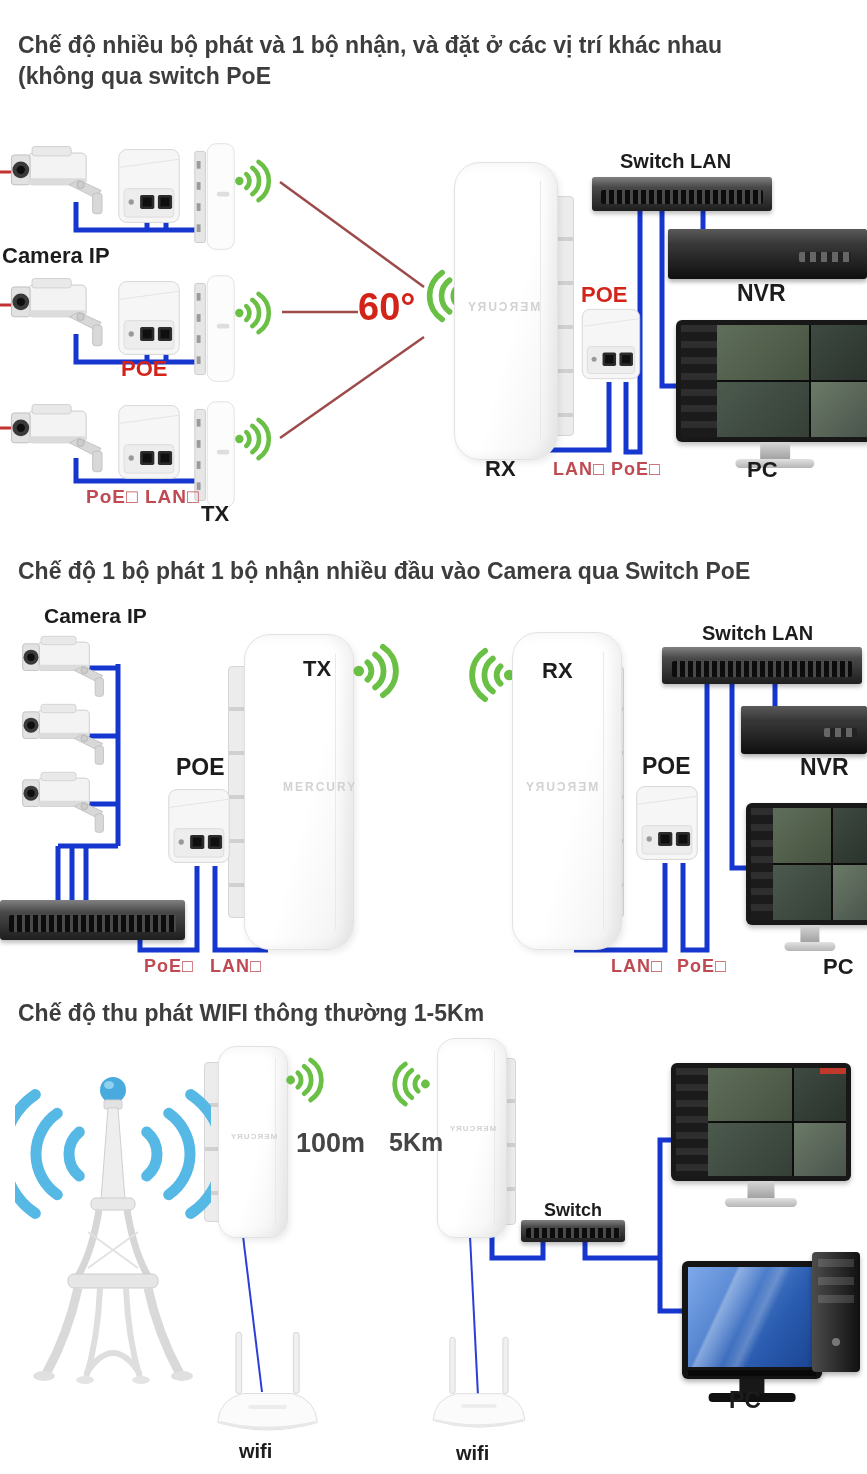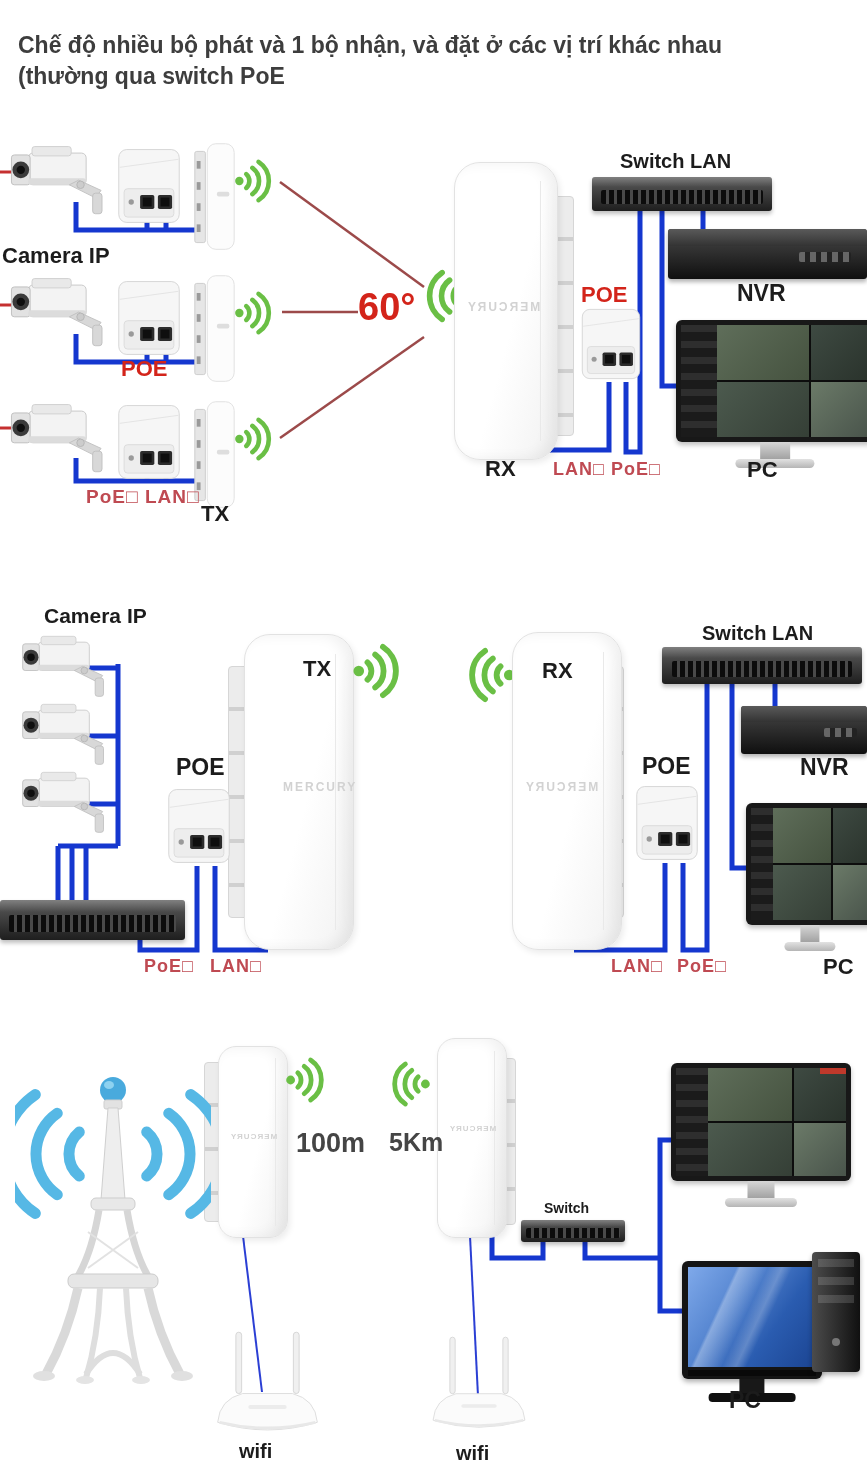--- a/index.html
+++ b/index.html
@@ -185,21 +185,21 @@
       <path d="M676,1140 L660,1140 L660,1311 L687,1311"></path>
     </g>
     <g stroke="#2b3fd4" stroke-width="2" fill="none">
       <path d="M243,1236 L262,1392"></path>
       <path d="M470,1236 L478,1396"></path>
     </g>
   </svg>
 
   <div class="title" style="left:18px;top:30px;width:830px;">
     <span>Chế độ nhiều bộ phát và 1 bộ nhận, và đặt ở các vị trí khác nhau</span><br>
-    <span>(thường qua switch PoE</span>
+    <span>(không qua switch PoE</span>
   </div>
 
   <svg class="dev" style="left:4px;top:140px" width="112" height="84">
       <use href="#cam"></use>
     </svg>
   <svg class="dev" style="left:110px;top:146px" width="78" height="80">
       <use href="#inj"></use>
     </svg>
   <svg class="dev" style="left:190px;top:140px" width="48" height="114">
       <use href="#panel"></use>
@@ -270,20 +270,21 @@
         <div class="c2"></div>
         <div class="c3"></div>
         <div class="c4"></div>
       </div>
     </div>
     <div class="neck"></div>
     <div class="foot"></div>
   </div>
   <div class="lb" style="left:747px;top:457px;font-size:22px;">PC</div>
 
+  <div class="title" style="left:18px;top:556px;width:840px;">Chế độ 1 bộ phát 1 bộ nhận nhiều đầu vào Camera qua Switch PoE</div>
 
   <div class="lb" style="left:44px;top:604px;font-size:21px;">Camera IP</div>
   <svg class="dev" style="left:16px;top:630px" width="100" height="76">
       <use href="#cam"></use>
     </svg>
   <svg class="dev" style="left:16px;top:698px" width="100" height="76">
       <use href="#cam"></use>
     </svg>
   <svg class="dev" style="left:16px;top:766px" width="100" height="76">
       <use href="#cam"></use>
@@ -337,20 +338,21 @@
     <div class="neck"></div>
     <div class="foot"></div>
   </div>
   <div class="lb" style="left:823px;top:954px;font-size:22px;">PC</div>
 
   <div class="lb outl" style="left:144px;top:956px;font-size:18px;">PoE□</div>
   <div class="lb outl" style="left:210px;top:956px;font-size:18px;">LAN□</div>
   <div class="lb outl" style="left:611px;top:956px;font-size:18px;">LAN□</div>
   <div class="lb outl" style="left:677px;top:956px;font-size:18px;">PoE□</div>
 
+  <div class="title" style="left:18px;top:998px;width:700px;">Chế độ thu phát WIFI thông thường 1-5Km</div>
 
   <svg class="dev bw mir" style="left:15px;top:1088px" width="78" height="132">
       <use href="#bluefan"></use>
     </svg>
   <svg class="dev bw" style="left:133px;top:1088px" width="78" height="132">
       <use href="#bluefan"></use>
     </svg>
   <svg class="dev" style="left:28px;top:1072px" width="170" height="330">
       <use href="#tower"></use>
     </svg>
@@ -365,21 +367,21 @@
   <div class="lb gray" style="left:296px;top:1128px;font-size:27px;">100m</div>
   <svg class="dev gw mir" style="left:383px;top:1060px" width="48" height="48">
       <use href="#wifi"></use>
     </svg>
   <div class="lb gray" style="left:389px;top:1128px;font-size:25px;">5Km</div>
 
   <div class="brk" style="left:498px;top:1058px;width:16px;height:165px;"></div>
   <div class="slab" style="left:437px;top:1038px;width:68px;height:198px;border-radius:18px;"></div>
   <div class="brand mir" style="left:449px;top:1124px;font-size:8px;letter-spacing:1px;">MERCURY</div>
 
-  <div class="lb" style="left:544px;top:1200px;font-size:14px;">Switch</div>
+  <div class="lb" style="left:544px;top:1200px;font-size:18px;">Switch</div>
   <div class="sw" style="left:521px;top:1220px;width:104px;height:22px;"></div>
 
   <svg class="dev" style="left:210px;top:1326px" width="115" height="114">
       <use href="#router"></use>
     </svg>
   <div class="lb" style="left:239px;top:1440px;font-size:20px;">wifi</div>
   <svg class="dev" style="left:426px;top:1328px" width="106" height="112">
       <use href="#router"></use>
     </svg>
   <div class="lb" style="left:456px;top:1442px;font-size:20px;">wifi</div>

